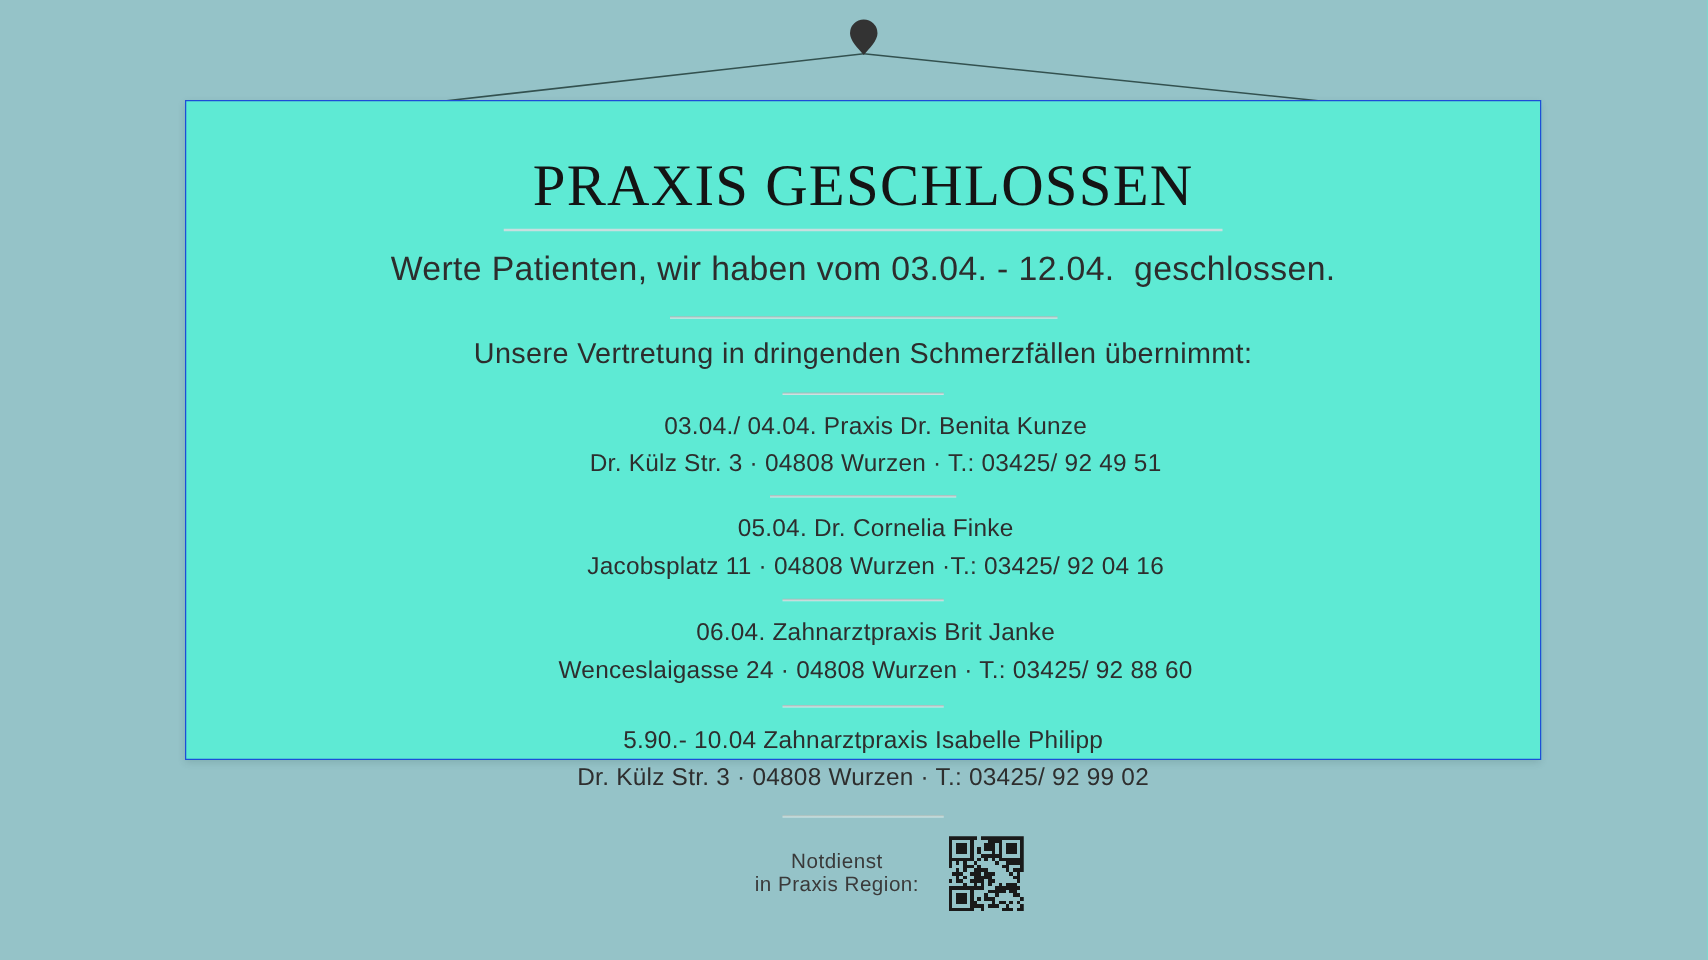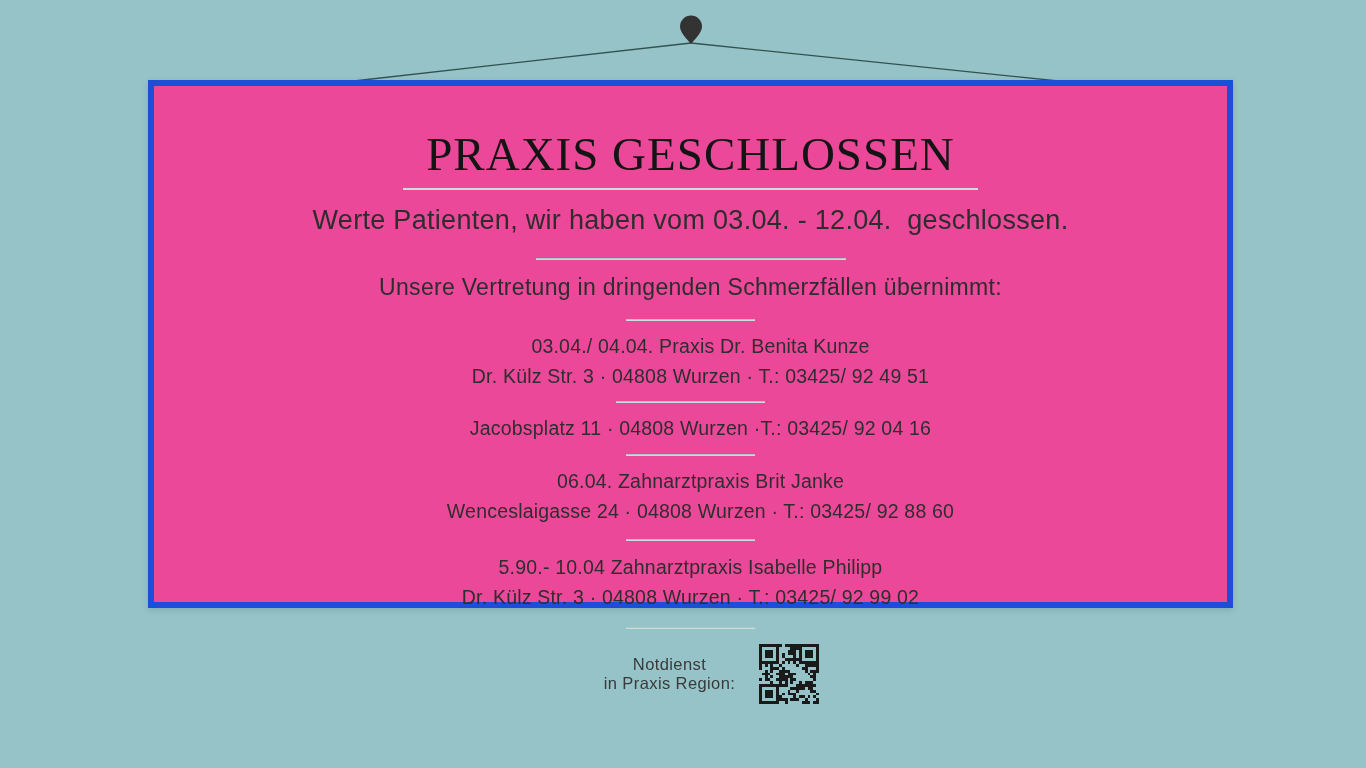--- a/index.html
+++ b/index.html
@@ -5,21 +5,21 @@
   html,body{margin:0;padding:0;}
   body{
     width:1366px;height:768px;
     background:var(--bg,#95c3c8);
     font-family:"Liberation Sans","DejaVu Sans",sans-serif;
     position:relative;overflow:hidden;
   }
   .hanger-svg{position:absolute;top:0;left:0;z-index:0;}
   .card{
     position:absolute;left:148px;top:80px;width:1085px;height:528px;
-    background:#ec4899;border:6px solid #1d4ed8;box-sizing:border-box;
+    background:#5eead4;border:1px solid #1d4ed8;box-sizing:border-box;
     z-index:1;text-align:center;padding-top:42px;
     box-shadow:0 2px 6px rgba(40,70,70,.18);
   }
   .title{
     font-family:"Liberation Serif","DejaVu Serif",serif;
     font-size:47px;line-height:52px;font-weight:400;
     color:#141414;letter-spacing:1px;margin:0;
   }
   .rule{border:0;margin:0 auto;}
   .rule-title{width:575px;height:2px;background:#c7dfdf;margin-top:8px;}
@@ -59,20 +59,21 @@
   <div class="heading">Unsere Vertretung in dringenden Schmerzfällen übernimmt:</div>
   <div class="rule rule-sm mt17"></div>
 
   <div class="entry mt10">
     <div>03.04./ 04.04. Praxis Dr. Benita Kunze</div>
     <div>Dr. Külz Str. 3 · 04808 Wurzen · T.: 03425/ 92 49 51</div>
   </div>
   <div class="rule rule-sm mt10"></div>
 
   <div class="entry mt10">
+    <div>05.04. Dr. Cornelia Finke</div>
     <div>Jacobsplatz 11 · 04808 Wurzen ·T.: 03425/ 92 04 16</div>
   </div>
   <div class="rule rule-sm mt11"></div>
 
   <div class="entry mt10">
     <div>06.04. Zahnarztpraxis Brit Janke</div>
     <div>Wenceslaigasse 24 · 04808 Wurzen · T.: 03425/ 92 88 60</div>
   </div>
   <div class="rule rule-sm mt13"></div>
 

